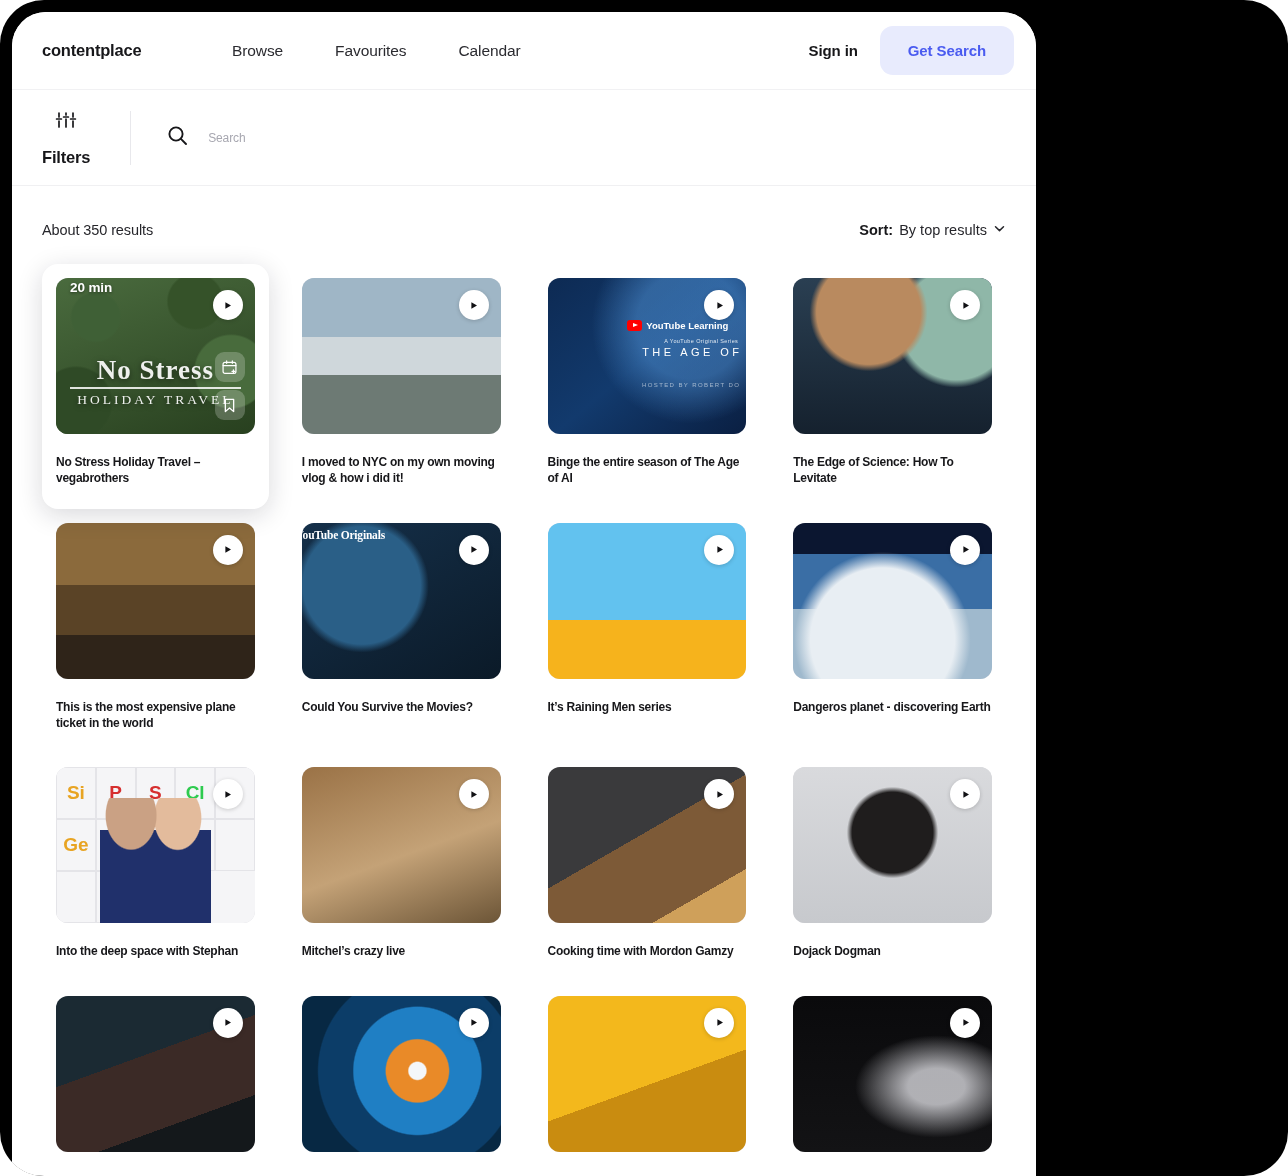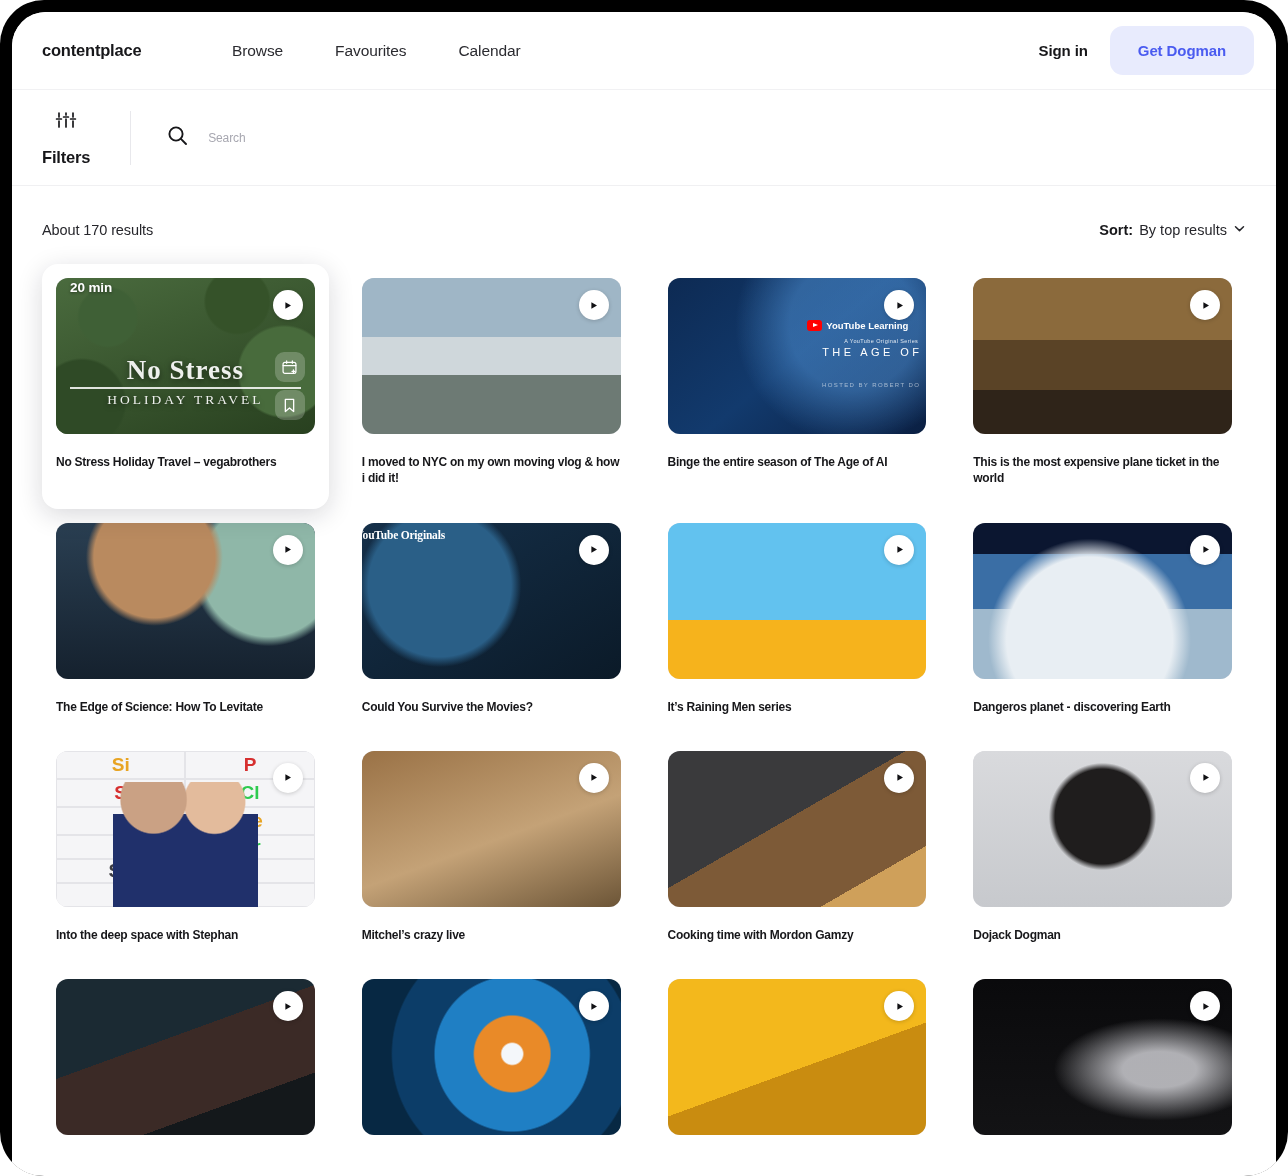--- a/index.html
+++ b/index.html
@@ -15,21 +15,21 @@
     position: absolute;
     left: 0; top: 0;
     width: 1288px; height: 1176px;
     background: #000000;
     border-radius: 44px;
     padding: 12px 12px 0 12px;
     overflow: hidden;
   }
   #viewport {
     position: relative;
-    width: 1264px; height: 1164px;
+    width: 1024px; height: 1164px;
     background: #ffffff;
     border-radius: 34px 34px 0 0;
     overflow: hidden;
   }
 
   
   #topnav {
     position: relative;
     height: 78px;
     background: #ffffff;
@@ -332,21 +332,21 @@
   .art-pug { background: radial-gradient(circle at 50% 42%, #1f1d1d 0 30%, transparent 34%), linear-gradient(180deg,#d9dadd,#c7c9cd); }
   .art-studio { background: linear-gradient(160deg,#1b2a33 0 40%, #3b2a26 40% 75%, #14181b 75% 100%); }
   .art-tunnel { background:
       radial-gradient(circle at 58% 48%, #f4f7fa 0 6%, #e98a28 7% 22%, #1f7fc4 23% 45%, #0c3d68 46% 70%, #072843 71% 100%); }
   .art-car { background: linear-gradient(160deg,#f3b81c 0 55%, #c98c10 55% 100%); }
   .art-projector { background: radial-gradient(ellipse at 72% 58%, rgba(230,230,235,0.75) 0 14%, transparent 40%), linear-gradient(180deg,#0a0a0c,#131315); }
 
   .periodic-grid {
     position: absolute; inset: 0;
     display: grid;
-    grid-template-columns: repeat(2,1fr);
+    grid-template-columns: repeat(5,1fr);
     grid-template-rows: repeat(3,1fr);
   }
   .pcell {
     border: 1px solid #e4e4e8;
     display: flex; align-items: center; justify-content: center;
     font-size: 19px; font-weight: 700;
   }
   .people-silhouette {
     position: absolute; left: 22%; bottom: 0; width: 56%; height: 80%;
     background:
@@ -366,21 +366,21 @@
     <div id="brand">contentplace</div>
 
     <nav id="primary-nav">
       <span class="nav-link">Browse</span>
       <span class="nav-link">Favourites</span>
       <span class="nav-link">Calendar</span>
     </nav>
 
     <div id="nav-right">
       <span id="signin-link">Sign in</span>
-      <button id="get-started-btn">Get Dogman</button>
+      <button id="get-started-btn">Get Search</button>
     </div>
   </header>
 
   <div id="filterbar">
     <div id="filters-group">
       <span>
         <svg width="22" height="22" viewBox="0 0 22 22" fill="none" stroke="#17171a" stroke-width="1.7" stroke-linecap="round">
           <line x1="4" y1="4" x2="4" y2="8"></line>
               <line x1="4" y1="12" x2="4" y2="18"></line>
               <line x1="1.6" y1="10" x2="6.4" y2="10"></line>
@@ -404,21 +404,21 @@
               <line x1="13.9" y1="13.9" x2="19" y2="19"></line>
         </svg>
       </span>
       <input id="search-input" type="text" placeholder="Search" style="">
     </div>
   </div>
 
   <main id="content-area">
 
     <div id="results-bar">
-      <span id="results-count">About 170 results</span>
+      <span id="results-count">About 350 results</span>
       <div id="sort-control">
         <span id="sort-label">Sort:</span>
         <span id="sort-value">By top results</span>
         <span>
           <svg width="13" height="13" viewBox="0 0 13 13" fill="none" stroke="#26262b" stroke-width="1.5" stroke-linecap="round" stroke-linejoin="round">
             <polyline points="2.5,4.8 6.5,8.6 10.5,4.8"></polyline>
           </svg>
         </span>
       </div>
     </div>
@@ -482,39 +482,39 @@
               <div class="play-btn">
                 <svg width="11" height="11" viewBox="0 0 11 11">
                   <polygon points="3.4,2.2 9,5.5 3.4,8.8" fill="#111114"></polygon>
                 </svg>
               </div>
             </div>
             <div class="card-title">Binge the entire season of The Age of AI</div>
           </div>
           <div class="card">
             <div class="thumb">
+              <div class="thumb-art art-space"></div>
+              <div class="play-btn">
+                <svg width="11" height="11" viewBox="0 0 11 11">
+                  <polygon points="3.4,2.2 9,5.5 3.4,8.8" fill="#111114"></polygon>
+                </svg>
+              </div>
+            </div>
+            <div class="card-title">The Edge of Science: How To Levitate</div>
+          </div>
+          <div class="card">
+            <div class="thumb">
               <div class="thumb-art art-workshop"></div>
               <div class="play-btn">
                 <svg width="11" height="11" viewBox="0 0 11 11">
                   <polygon points="3.4,2.2 9,5.5 3.4,8.8" fill="#111114"></polygon>
                 </svg>
               </div>
             </div>
             <div class="card-title">This is the most expensive plane ticket in the world</div>
-          </div>
-          <div class="card">
-            <div class="thumb">
-              <div class="thumb-art art-space"></div>
-              <div class="play-btn">
-                <svg width="11" height="11" viewBox="0 0 11 11">
-                  <polygon points="3.4,2.2 9,5.5 3.4,8.8" fill="#111114"></polygon>
-                </svg>
-              </div>
-            </div>
-            <div class="card-title">The Edge of Science: How To Levitate</div>
           </div>
           <div class="card">
             <div class="thumb">
               <div class="thumb-art art-survive"></div>
               <div class="yt-originals">YouTube Originals</div>
               <div class="play-btn">
                 <svg width="11" height="11" viewBox="0 0 11 11">
                   <polygon points="3.4,2.2 9,5.5 3.4,8.8" fill="#111114"></polygon>
                 </svg>
               </div>

